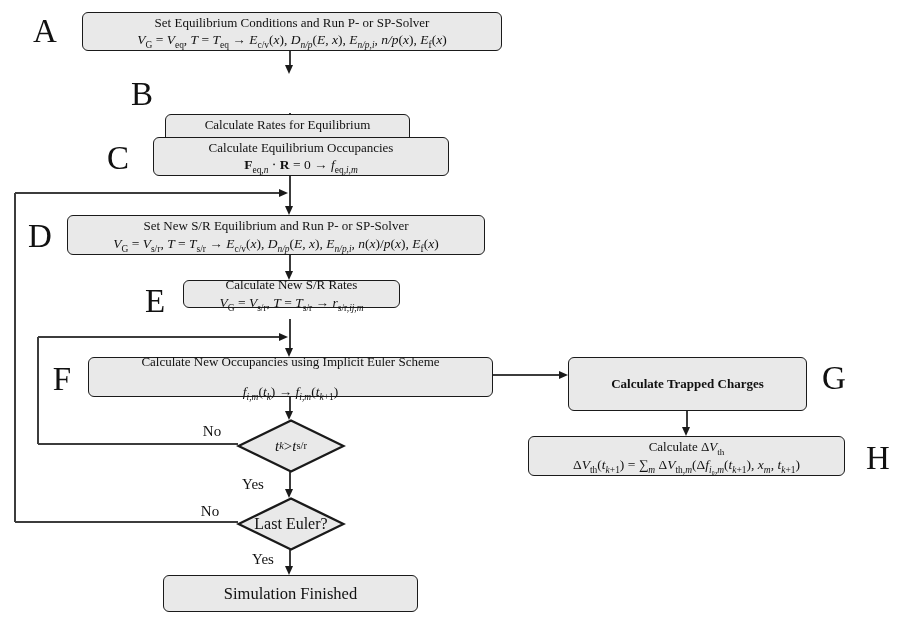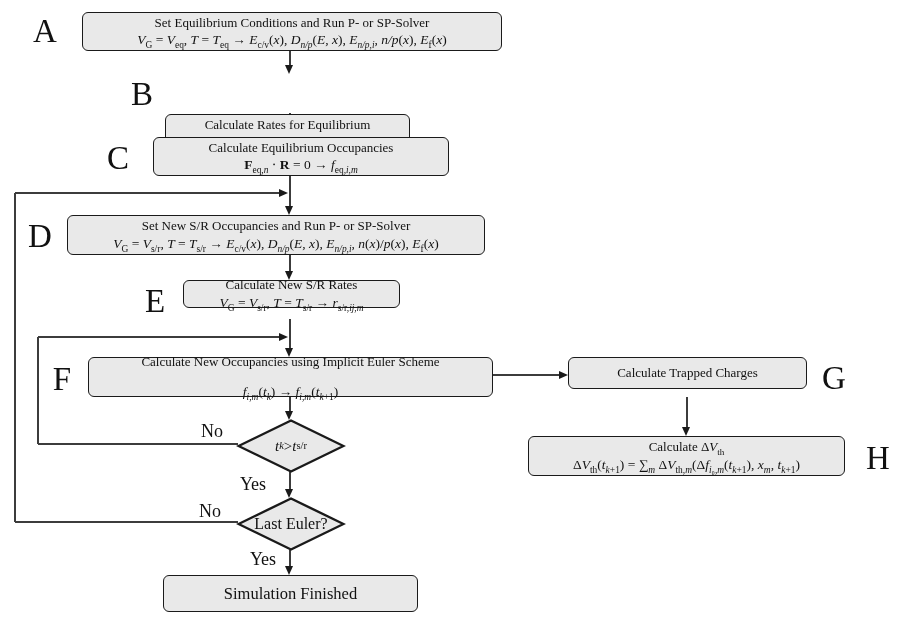--- a/index.html
+++ b/index.html
@@ -36,21 +36,21 @@
     border-left:9px solid var(--arrow,#1a1a1a);
   }
   .diamond { position:absolute; }
   .diamond svg { display:block; }
   .diamond .dtext {
     position:absolute; inset:0; display:flex; align-items:center; justify-content:center;
     font-size:15px; white-space:nowrap;
   }
   .edge-label {
     position:absolute; transform:translate(-50%,-50%);
-    font-size:18px;
+    font-size:15px;
   }
   .terminal {
     position:absolute; box-sizing:border-box;
     background:var(--node-fill,#e9e9e9);
     border:1.4px solid var(--node-border,#1a1a1a);
     border-radius:6px;
     display:flex; align-items:center; justify-content:center;
     font-size:16.5px;
   }
 </style>
@@ -98,32 +98,32 @@
   </div>
   <div class="node" style="left:165px;top:74px;width:245px;height:39px;margin-top:40px;">
     <div class="t">Calculate Rates for Equilibrium</div>
     <div class="f"><i>V</i><sub>G</sub> = <i>V</i><sub>eq</sub>, <i>T</i> = <i>T</i><sub>eq</sub> → <i>r</i><sub>eq,<i>ij,m</i></sub></div>
   </div>
   <div class="node" style="left:153px;top:137px;width:296px;height:39px;">
     <div class="t">Calculate Equilibrium Occupancies</div>
     <div class="f"><b>F</b><sub>eq,<i>n</i></sub> ⋅ <b>R</b> = 0 → <i>f</i><sub>eq,<i>i,m</i></sub></div>
   </div>
   <div class="node" style="left:67px;top:215px;width:418px;height:40px;">
-    <div class="t">Set New S/R Occupancies and Run P- or SP-Solver</div>
+    <div class="t">Set New S/R Equilibrium and Run P- or SP-Solver</div>
     <div class="f"><i>V</i><sub>G</sub> = <i>V</i><sub>s/r</sub>, <i>T</i> = <i>T</i><sub>s/r</sub> → <i>E</i><sub>c/v</sub>(<i>x</i>), <i>D</i><sub><i>n/p</i></sub>(<i>E</i>, <i>x</i>), <i>E</i><sub><i>n/p,i</i></sub>, <i>n</i>(<i>x</i>)/<i>p</i>(<i>x</i>), <i>E</i><sub>f</sub>(<i>x</i>)</div>
   </div>
   <div class="node" style="left:183px;top:280px;width:217px;height:28px;">
     <div class="t">Calculate New S/R Rates</div>
     <div class="f"><i>V</i><sub>G</sub> = <i>V</i><sub>s/r</sub>, <i>T</i> = <i>T</i><sub>s/r</sub> → <i>r</i><sub>s/r,<i>ij,m</i></sub></div>
   </div>
   <div class="node" style="left:88px;top:357px;width:405px;height:40px;gap:12px;">
     <div class="t">Calculate New Occupancies using Implicit Euler Scheme</div>
     <div class="f"><i>f</i><sub><i>i,m</i></sub>(<i>t</i><sub><i>k</i></sub>) → <i>f</i><sub><i>i,m</i></sub>(<i>t</i><sub><i>k</i>+1</sub>)</div>
   </div>
-  <div class="node" style="left:568px;top:357px;width:239px;height:32px;">
+  <div class="node" style="left:568px;top:357px;width:239px;height:54px;font-weight:bold;">
     <div class="t">Calculate Trapped Charges</div>
   </div>
   <div class="node" style="left:528px;top:436px;width:317px;height:40px;">
     <div class="t">Calculate Δ<i>V</i><sub>th</sub></div>
     <div class="f">Δ<i>V</i><sub>th</sub>(<i>t</i><sub><i>k</i>+1</sub>) = ∑<sub><i>m</i></sub> Δ<i>V</i><sub>th,<i>m</i></sub>(Δ<i>f</i><sub><i>i</i>₀,<i>m</i></sub>(<i>t</i><sub><i>k</i>+1</sub>), <i>x</i><sub><i>m</i></sub>, <i>t</i><sub><i>k</i>+1</sub>)</div>
   </div>
 
   <div class="big-label" style="left:45px;top:31px;">A</div>
   <div class="big-label" style="left:142px;top:94px;">B</div>
   <div class="big-label" style="left:118px;top:158px;">C</div>

